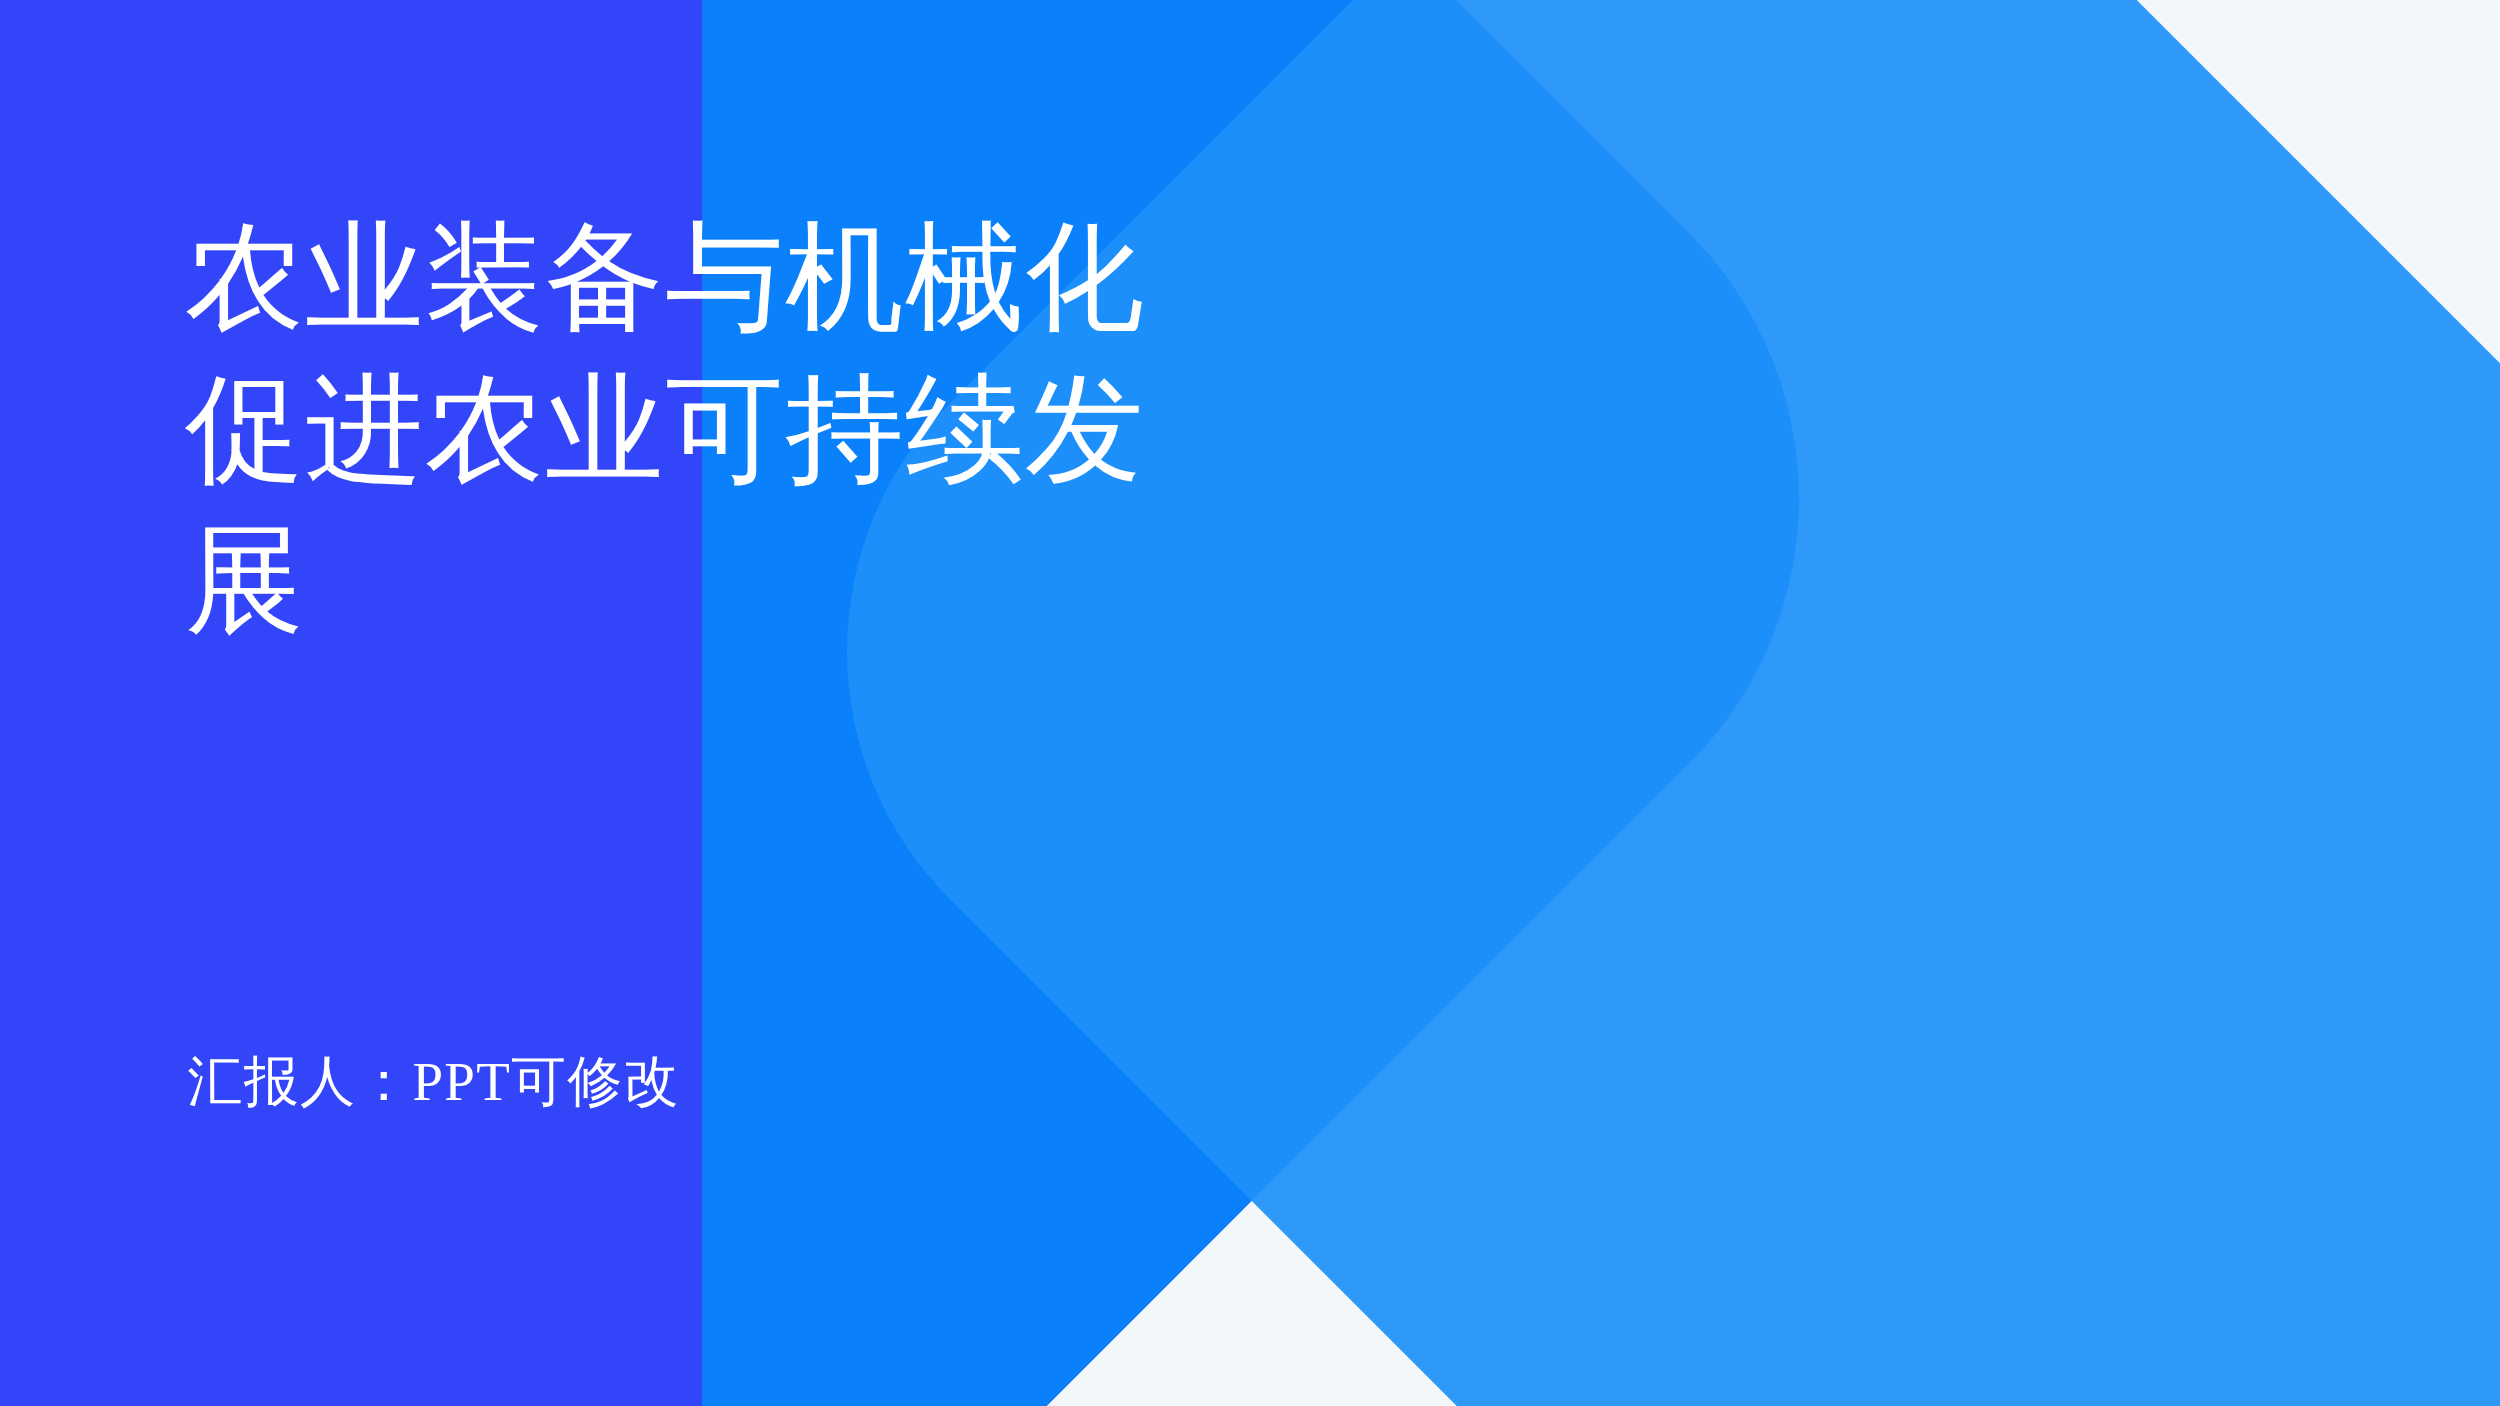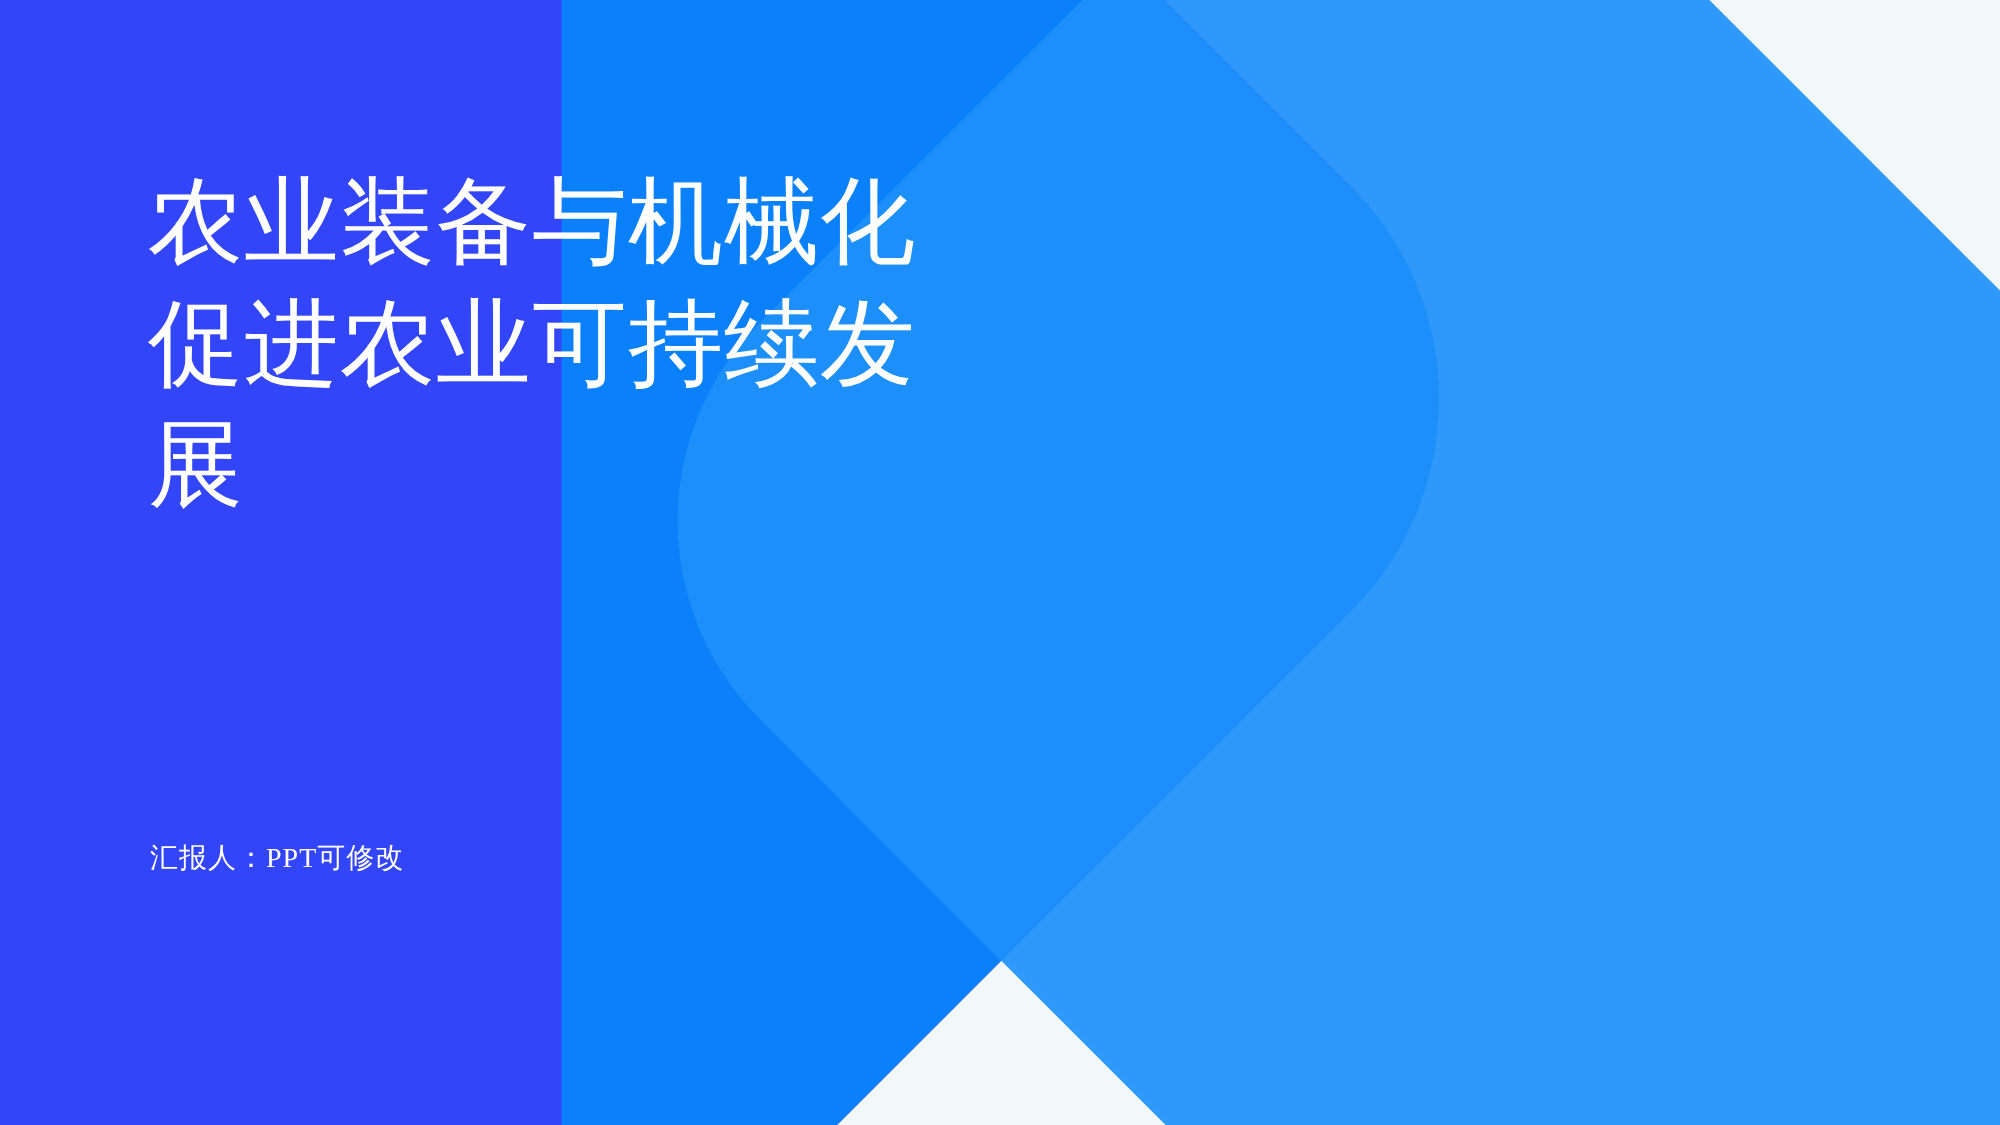--- a/index.html
+++ b/index.html
@@ -92,21 +92,21 @@
     white-space: pre-line;
   }
 
   #meta {
     position: absolute;
     top: 830px;
     left: 2px;
   }
   .meta-line {
     color: #ffffff;
-    font-size: 28px;
+    font-size: 44px;
     line-height: 1.0;
     letter-spacing: 1px;
     font-weight: 400;
   }
   #presenter { margin-bottom: 42px; }
   #date { font-family: "Liberation Serif", "DejaVu Serif", serif; }
 </style>
 </head>
 <body>
 

